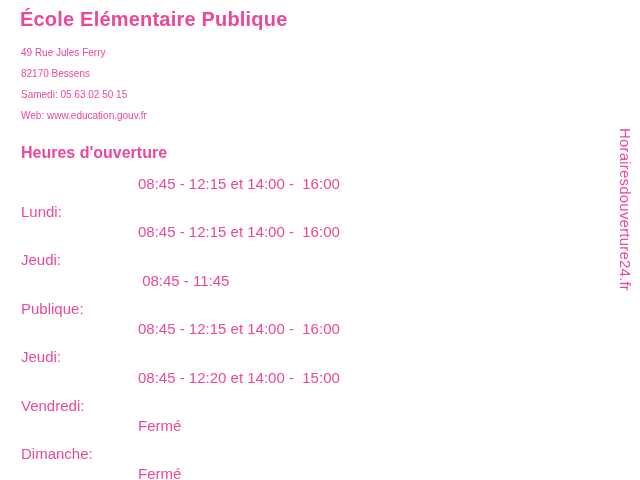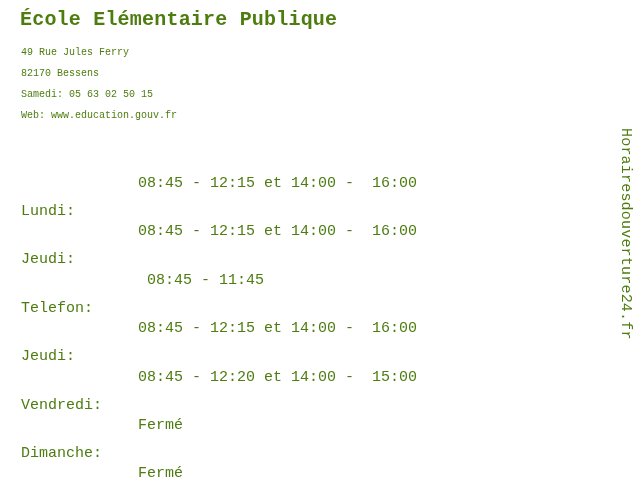--- a/index.html
+++ b/index.html
@@ -5,22 +5,22 @@
   html, body {
     margin: 0;
     padding: 0;
     background: #ffffff;
   }
   .canvas {
     position: relative;
     width: 640px;
     height: 480px;
     background: #ffffff;
-    color: #4d7c0f;
-    font-family: Liberation Mono, monospace;
+    color: #ec4899;
+    font-family: Liberation Sans, sans-serif;
     overflow: hidden;
   }
   .business-title {
     position: absolute;
     left: 20px;
     top: 8px;
     margin: 0;
     font-size: 20px;
     font-weight: bold;
     letter-spacing: 0.2px;
@@ -85,30 +85,31 @@
     <div>
       <span>Samedi:</span>
       <span>05 63 02 50 15</span>
     </div>
     <div>
       <span>Web:</span>
       <span>www.education.gouv.fr</span>
     </div>
   </div>
 
+  <h2 class="hours-heading">Heures d'ouverture</h2>
 
   <div class="hours-table">
     <div class="hours-row">
       <span class="hours-day">Lundi:</span><span class="hours-time">08:45 - 12:15 et 14:00 -  16:00</span>
     </div>
     <div class="hours-row">
       <span class="hours-day">Jeudi:</span><span class="hours-time">08:45 - 12:15 et 14:00 -  16:00</span>
     </div>
     <div class="hours-row">
-      <span class="hours-day">Telefon:</span><span class="hours-time"> 08:45 - 11:45</span>
+      <span class="hours-day">Publique:</span><span class="hours-time"> 08:45 - 11:45</span>
     </div>
     <div class="hours-row">
       <span class="hours-day">Jeudi:</span><span class="hours-time">08:45 - 12:15 et 14:00 -  16:00</span>
     </div>
     <div class="hours-row">
       <span class="hours-day">Vendredi:</span><span class="hours-time">08:45 - 12:20 et 14:00 -  15:00</span>
     </div>
     <div class="hours-row">
       <span class="hours-day">Dimanche:</span><span class="hours-time">Fermé</span>
     </div>

